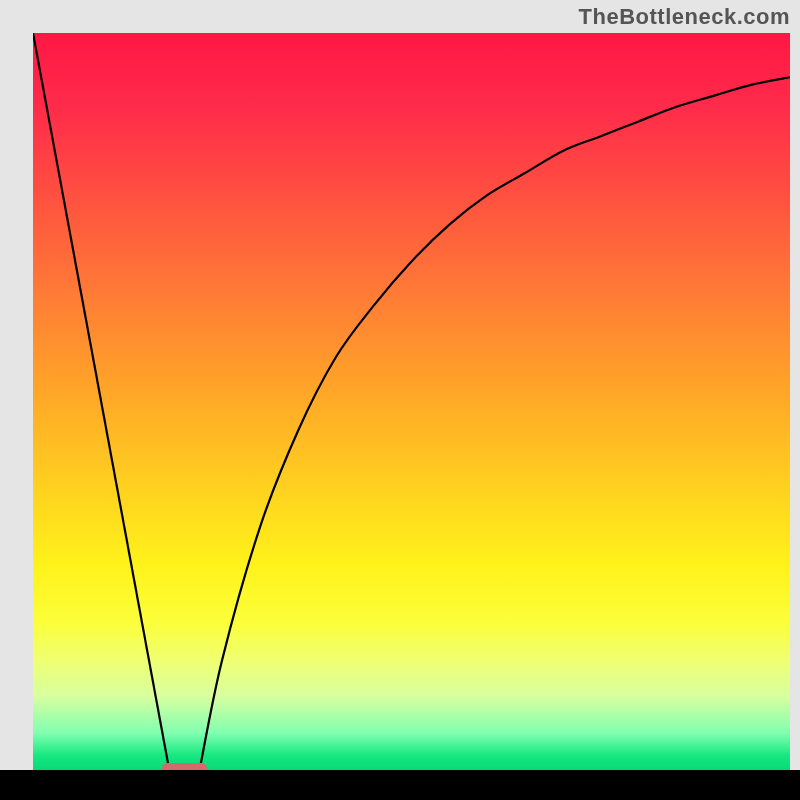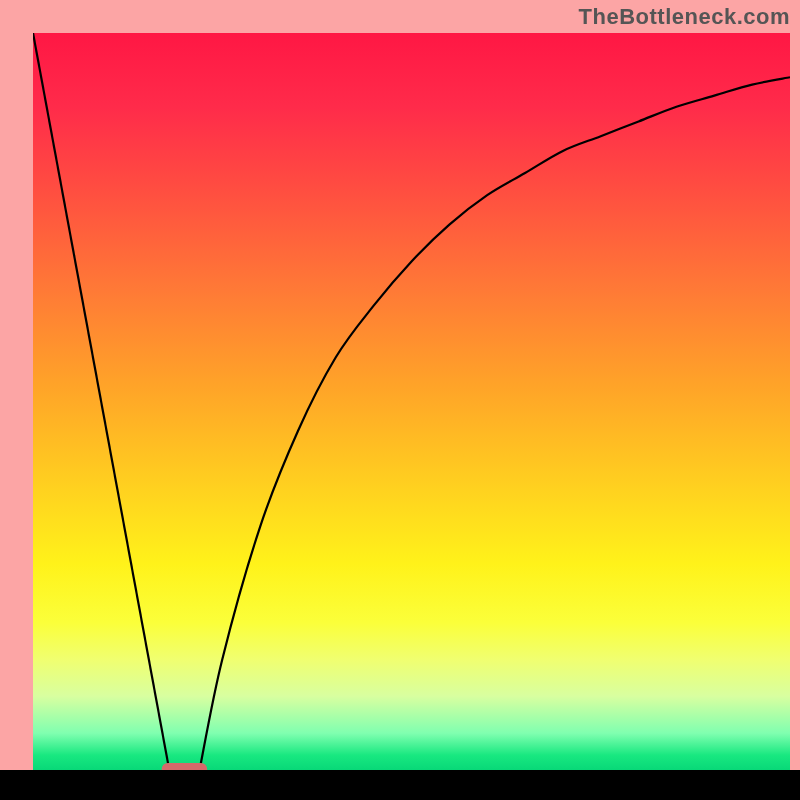--- a/index.html
+++ b/index.html
@@ -8,21 +8,21 @@
     width: 800px;
     height: 800px;
     overflow: hidden;
     background: #000;
     font-family: Arial, Helvetica, sans-serif;
   }
   .frame {
     position: relative;
     width: 800px;
     height: 800px;
-    background: #fca5a5;
+    background: #e5e5e5;
   }
   .plot-area {
     position: absolute;
     left: 33px;
     top: 33px;
     width: 757px;
     height: 737px;
     background: linear-gradient(
       to bottom,
       #ff1744 0%,

